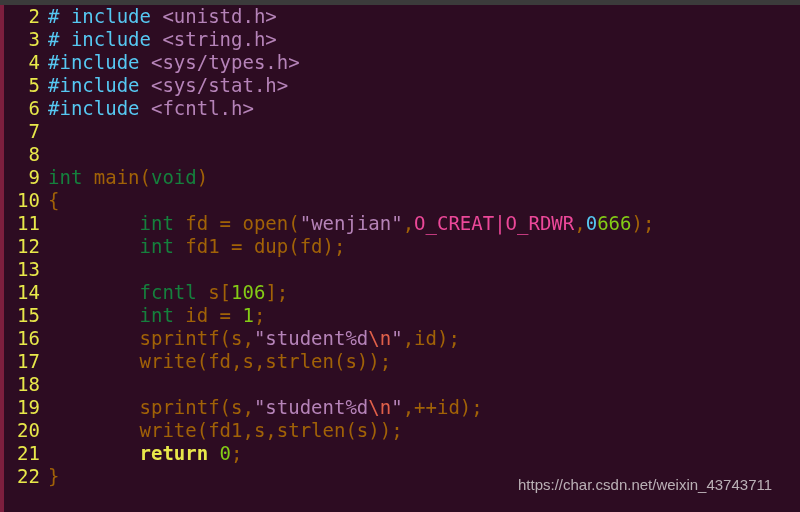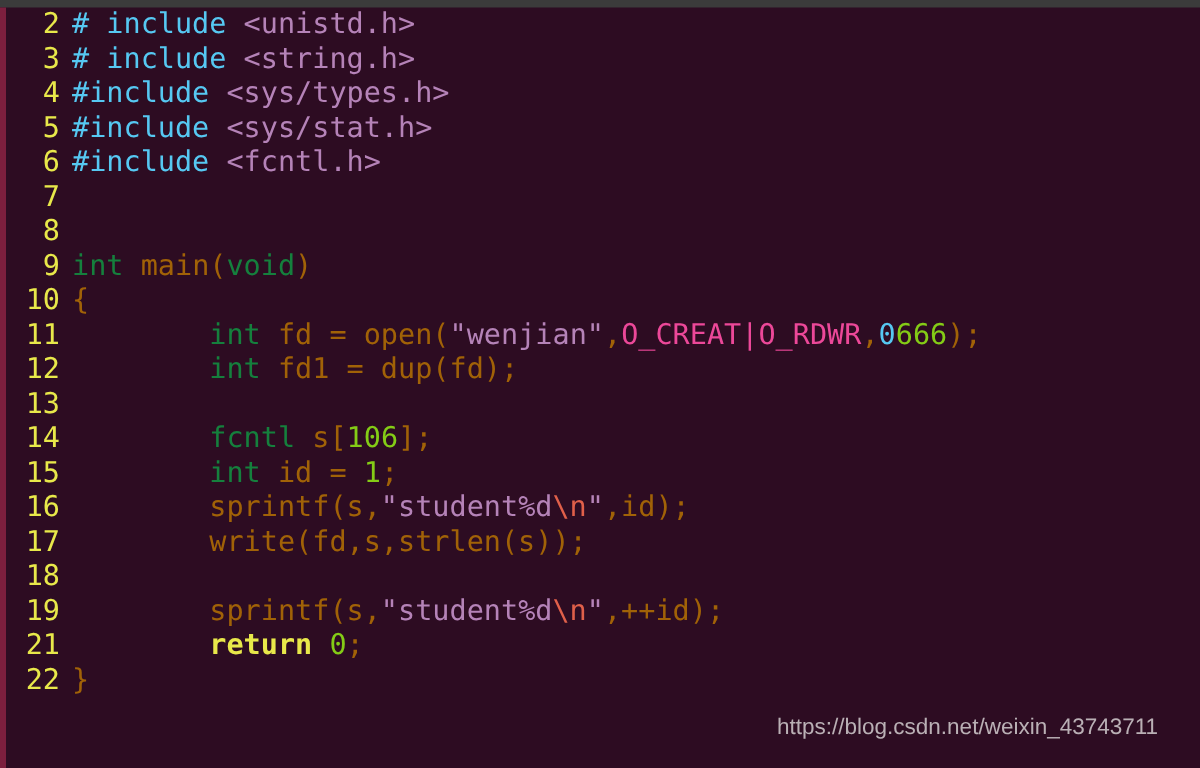--- a/index.html
+++ b/index.html
@@ -104,19 +104,20 @@
       <div class="line"><span class="lineno">10</span><span class="code"><span class="tok-plain">{</span></span></div>
       <div class="line"><span class="lineno">11</span><span class="code"><span class="tok-plain">        </span><span class="tok-type">int</span><span class="tok-plain"> fd = open(</span><span class="tok-string">"wenjian"</span><span class="tok-plain">,</span><span class="tok-macro">O_CREAT|O_RDWR</span><span class="tok-plain">,</span><span class="tok-numpfx">0</span><span class="tok-num">666</span><span class="tok-plain">);</span></span></div>
       <div class="line"><span class="lineno">12</span><span class="code"><span class="tok-plain">        </span><span class="tok-type">int</span><span class="tok-plain"> fd1 = dup(fd);</span></span></div>
       <div class="line"><span class="lineno">13</span><span class="code"></span></div>
       <div class="line"><span class="lineno">14</span><span class="code"><span class="tok-plain">        </span><span class="tok-type">fcntl</span><span class="tok-plain"> s[</span><span class="tok-num">106</span><span class="tok-plain">];</span></span></div>
       <div class="line"><span class="lineno">15</span><span class="code"><span class="tok-plain">        </span><span class="tok-type">int</span><span class="tok-plain"> id = </span><span class="tok-num">1</span><span class="tok-plain">;</span></span></div>
       <div class="line"><span class="lineno">16</span><span class="code"><span class="tok-plain">        sprintf(s,</span><span class="tok-string">"student%d</span><span class="tok-escape">\n</span><span class="tok-string">"</span><span class="tok-plain">,id);</span></span></div>
       <div class="line"><span class="lineno">17</span><span class="code"><span class="tok-plain">        write(fd,s,strlen(s));</span></span></div>
       <div class="line"><span class="lineno">18</span><span class="code"></span></div>
       <div class="line"><span class="lineno">19</span><span class="code"><span class="tok-plain">        sprintf(s,</span><span class="tok-string">"student%d</span><span class="tok-escape">\n</span><span class="tok-string">"</span><span class="tok-plain">,++id);</span></span></div>
+      <div class="line"><span class="lineno">20</span><span class="code"><span class="tok-plain">        write(fd1,s,strlen(s));</span></span></div>
       <div class="line"><span class="lineno">21</span><span class="code"><span class="tok-plain">        </span><span class="tok-kw">return</span><span class="tok-plain"> </span><span class="tok-num">0</span><span class="tok-plain">;</span></span></div>
       <div class="line"><span class="lineno">22</span><span class="code"><span class="tok-plain">}</span></span></div>
     </div>
 
-  <div id="watermark">https://blog.csdn.net/weixin_43743711</div>
+  <div id="watermark">https://char.csdn.net/weixin_43743711</div>
 
 </div>
 
 </body></html>

